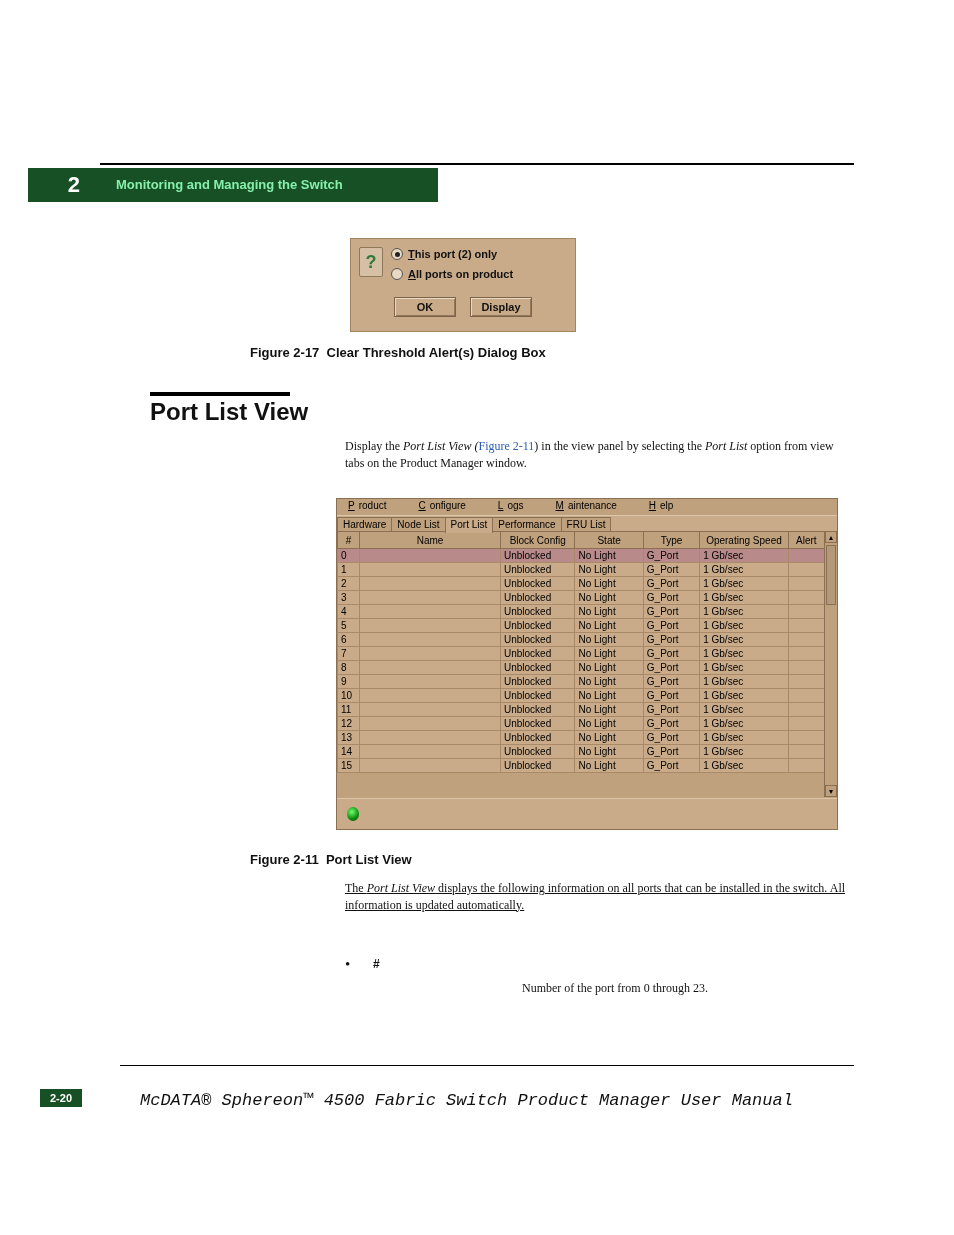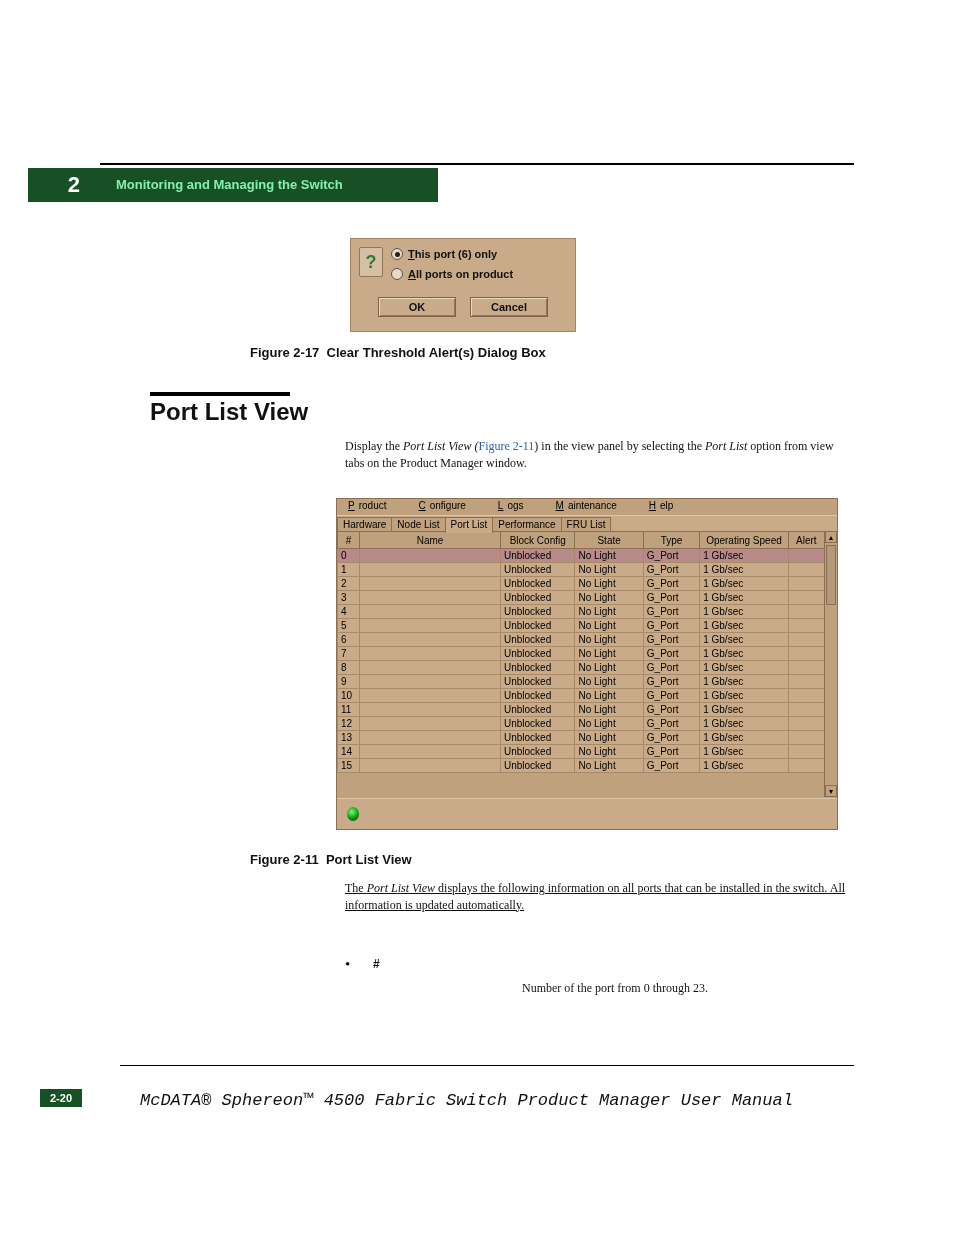--- a/index.html
+++ b/index.html
@@ -127,21 +127,21 @@
     justify-content: center;
     gap: 14px;
   }
   .dlg .btn {
     min-width: 44px;
     height: 18px;
     background: #c9ab8a;
     border: 1px solid #7d634a;
     box-shadow: inset 1px 1px 0 #e8d9c2, inset -1px -1px 0 #927758;
     font-size: 11px;
-    padding: 0 16px;
+    padding: 0 8px;
     display: flex;
     align-items: center;
     justify-content: center;
     font-weight: bold;
   }
 
   .fig-cap {
     font-family: Arial, Helvetica, sans-serif;
     font-weight: bold;
     font-size: 13px;
@@ -342,29 +342,29 @@
     <span>Monitoring and Managing the Switch</span>
   </div>
 
   <div class="dlg-wrap">
     <div class="dlg">
       <div class="qmark">?</div>
       <div class="opt opt1">
         <span class="radio">
             <span class="dot"></span>
           </span>
-        <span><b><span class="underline">T</span><span>his port (6) only</span></b></span>
+        <span><b><span class="underline">T</span><span>his port (2) only</span></b></span>
       </div>
       <div class="opt opt2">
         <span class="radio"></span>
         <span><b><span class="underline">A</span><span>ll ports on product</span></b></span>
       </div>
       <div class="btnrow">
         <div class="btn">OK</div>
-        <div class="btn">Cancel</div>
+        <div class="btn">Display</div>
       </div>
     </div>
   </div>
 
   <div class="fig-cap a">
     <span>Figure 2-17</span>&nbsp;&nbsp;<span>Clear Threshold Alert(s) Dialog Box</span>
   </div>
 
   <div class="sect-rule"></div>
   <div class="sect-head">Port List View</div>

